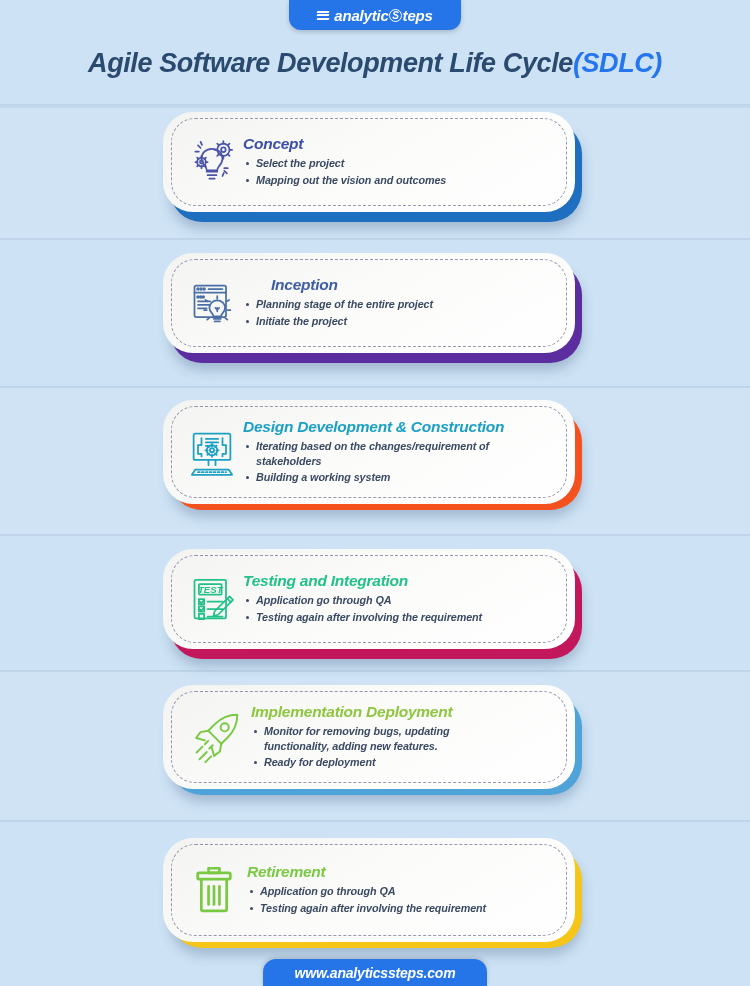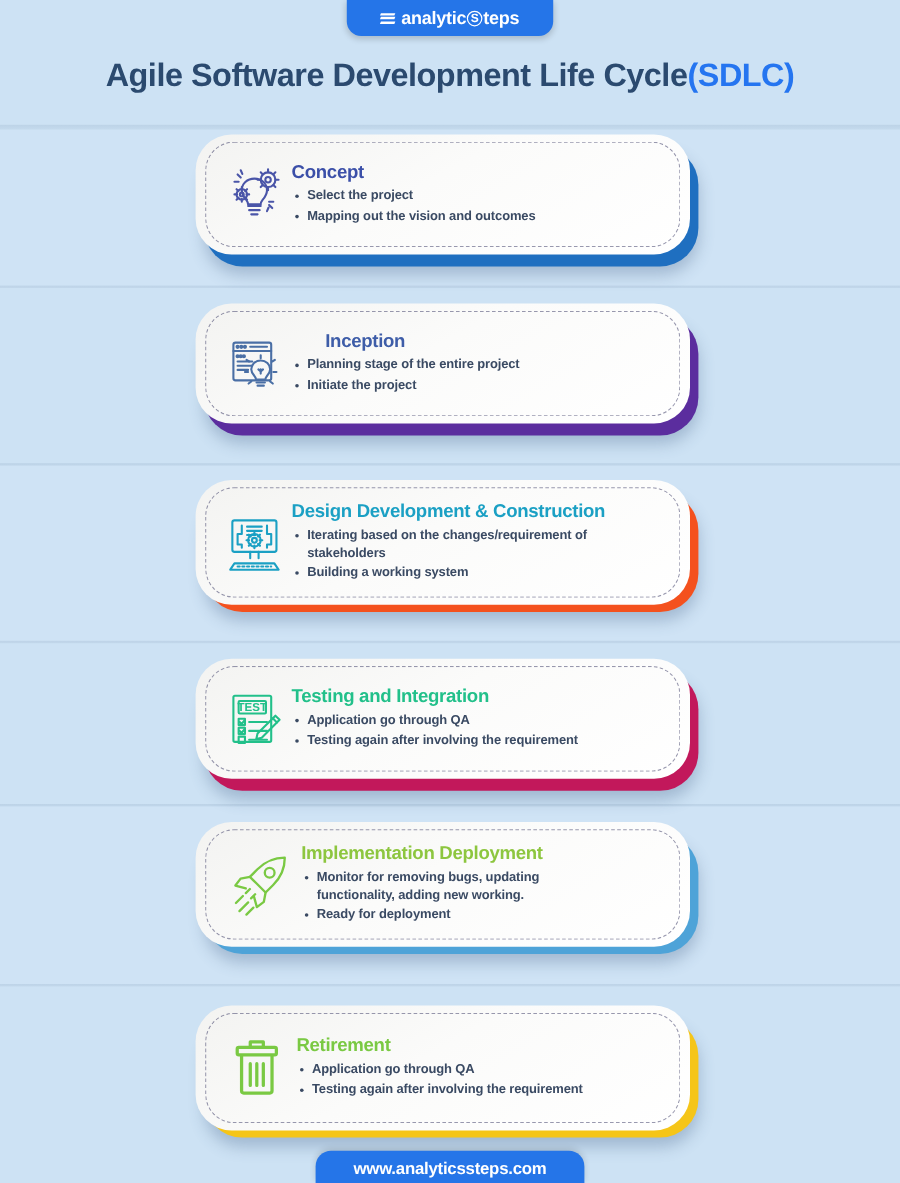--- a/index.html
+++ b/index.html
@@ -7,20 +7,21 @@
   body {
     font-family: "Liberation Sans", sans-serif;
     background:#cfe2f3;
     position:relative;
     overflow:hidden;
   }
   #infographic {
     position:relative;
     width:750px; height:986px;
     background:#cde3f5;
+    font-style:italic;
   }
   
   .band {
     position:absolute; left:0; width:750px;
     background:#cde2f4;
   }
   .band.alt { background:#cfe3f5; }
   .band-sep {
     position:absolute; left:0; width:750px; height:8px;
     background:linear-gradient(180deg, rgba(150,175,200,0.30) 0%, rgba(150,175,200,0.0) 100%);
@@ -292,21 +293,21 @@
             <circle cx="41" cy="22" r="4.2"></circle>
             <path d="M24 25.5l-8 1.5-4.5 6 9 2.5"></path>
             <path d="M37.5 39l-1.5 8-6 4.5-2.5-9"></path>
             <path d="M24 36l-3.5 3.5M28.5 40.5L25 44"></path>
             <path d="M18 42l-6 6M22.5 47.5l-7.5 7.5M27 52l-6 6"></path>
           </svg>
         </div>
         <div class="card-text">
           <div class="card-title" style="color:#8dc63f;">Implementation Deployment</div>
           <ul class="bullets">
-            <li style="max-width:218px;">Monitor for removing bugs, updating functionality, adding new working.</li>
+            <li style="max-width:218px;">Monitor for removing bugs, updating functionality, adding new features.</li>
             <li>Ready for deployment</li>
           </ul>
         </div>
       </div>
     </div>
   </div>
 
   <div class="card-wrap" style="top:838px;">
     <div class="card-shadow" style="background:#f5c518;"></div>
     <div class="card-face" style="height:104px;">

